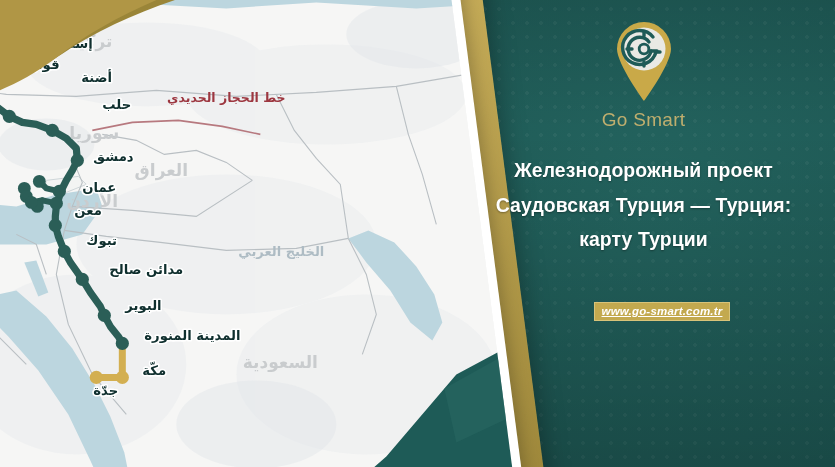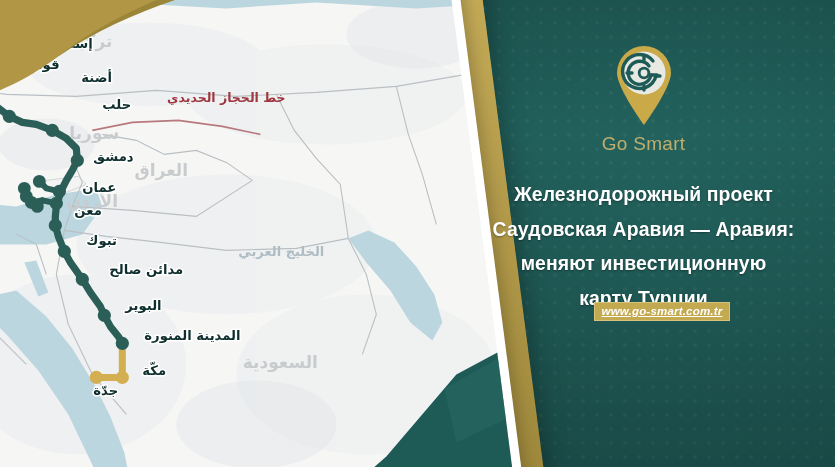--- a/index.html
+++ b/index.html
@@ -59,21 +59,21 @@
   
   .swoosh{
     position:absolute;left:-30px;top:-46px;width:330px;height:150px;
     overflow:hidden;pointer-events:none;
   }
 
   
   .right{
     position:absolute;left:452px;top:0;width:383px;height:343px;
     display:flex;flex-direction:column;align-items:center;
-    padding-top:44px;
+    padding-top:20px;
   }
   .logo-pin{position:relative;width:62px;height:82px;}
   .brand{
     margin-top:7px;font-size:19px;letter-spacing:.3px;
     color:#bfae6e;font-weight:400;
   }
   .headline{
     margin-top:22px;width:358px;text-align:center;
     color:#ffffff;font-weight:bold;
     font-size:19.4px;line-height:1.78;letter-spacing:.1px;
@@ -270,22 +270,21 @@
         </g>
         <circle cx="31" cy="29" r="6.2" fill="#1e5b57"></circle>
         <circle cx="31" cy="29" r="3.4" fill="#e9e9e4"></circle>
       </svg>
     </div>
 
     <div class="brand">Go Smart</div>
 
     <div class="headline">
       <div>Железнодорожный проект</div>
-      <div>Саудовская Аравия — Аравия:</div>
-      <div>меняют инвестиционную</div>
+      <div>Саудовская Турция — Турция:</div>
       <div>карту Турции</div>
     </div>
 
     <div class="url-bar">
       <a class="url" href="#">www.go-smart.com.tr</a>
     </div>
   </div>
 
 </div>
 

